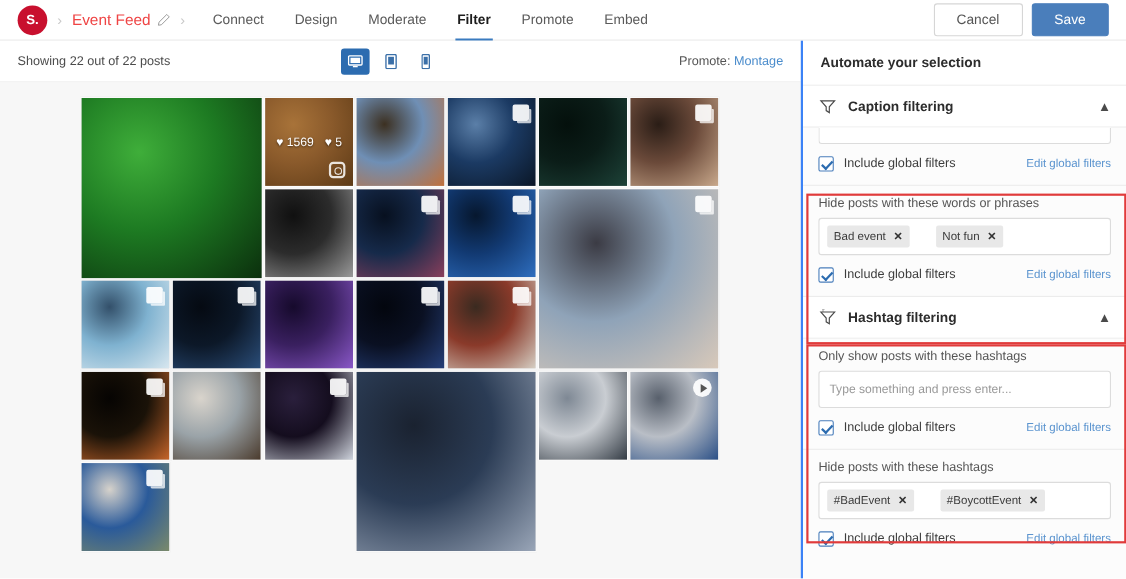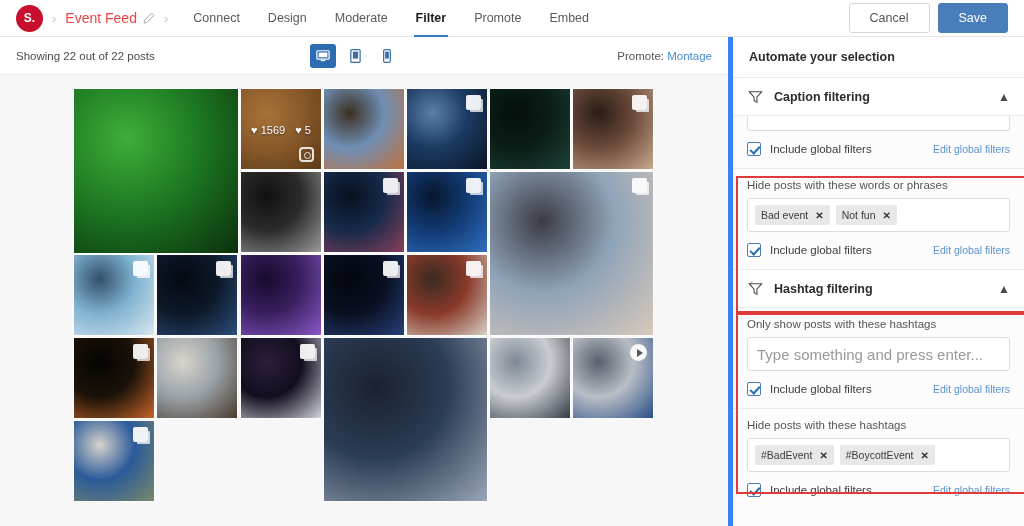--- a/index.html
+++ b/index.html
@@ -101,48 +101,48 @@
   .stats {
     position: absolute; left: 0; right: 0; top: 44%;
     text-align: center; color: #fff; font-size: 11px;
     text-shadow: 0 1px 2px rgba(0,0,0,.6);
   }
   .stats span { margin: 0 5px; }
 
   
   .panel {
     position: absolute; left: 728px; top: 37px; width: 296px; height: 489px;
-    background: #fcfcfc; border-left: 5px solid #3b82f6; overflow: hidden;
+    background: #fcfcfc; border-left: 2px solid #3b82f6; overflow: hidden;
   }
   .panel-title {
     height: 41px; display: flex; align-items: center; padding: 0 16px;
     font-size: 12.5px; font-weight: bold; color: #2c2c2c;
     background: #fff; border-bottom: 1px solid #ececec;
   }
   .sec-head {
     height: 38px; display: flex; align-items: center; padding: 0 14px;
     background: #fff; border-bottom: 1px solid #ececec; cursor: pointer;
   }
   .sec-head .funnel { width: 17px; height: 16px; margin-right: 10px; flex: none; }
   .sec-head .lbl { font-size: 12.5px; font-weight: bold; color: #2c2c2c; }
   .caret { margin-left: auto; color: #4a4a4a; font-size: 12px; }
 
   .sec-body { padding: 0 14px; background: #fcfcfc; }
   .field-label { font-size: 11.5px; color: #555; padding: 10px 0 7px; }
   .tagbox {
     min-height: 34px; background: #fff; border: 1px solid #dcdcdc; border-radius: 3px;
-    display: flex; align-items: center; gap: 6px; padding: 5px 7px; flex-wrap: wrap;
+    display: flex; align-items: center; gap: 24px; padding: 5px 7px; flex-wrap: wrap;
   }
   .tagbox.empty { height: 30px; }
   .tag {
     background: #e8e8e8; border-radius: 2px; font-size: 10.5px; color: #3b3b3b;
     padding: 4px 6px; display: flex; align-items: center; gap: 7px; cursor: default;
   }
   .tag .x { font-size: 10px; font-weight: bold; color: #333; cursor: pointer; }
-  .ph-text { font-size: 15px; color: #999; padding-left: 2px; }
+  .ph-text { font-size: 11px; color: #999; padding-left: 2px; }
 
   .globalrow {
     display: flex; align-items: center; padding: 11px 0 12px;
   }
   .cbx {
     width: 14px; height: 14px; border: 1px solid #4a7ebb; border-radius: 2px;
     background: #fff; position: relative; margin-right: 9px; flex: none; cursor: pointer;
   }
   .cbx:after {
     content: ""; position: absolute; left: 4px; top: 0.5px;

